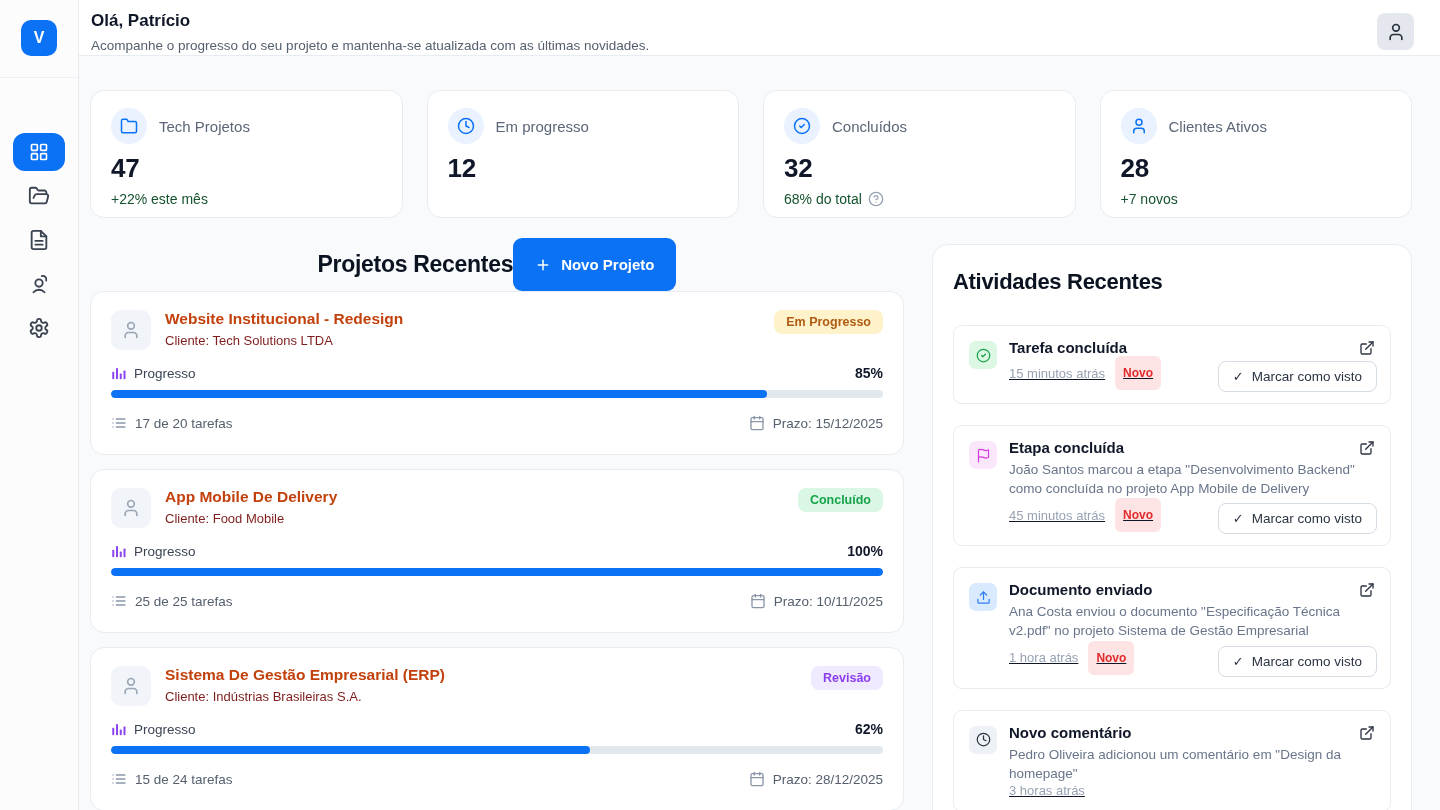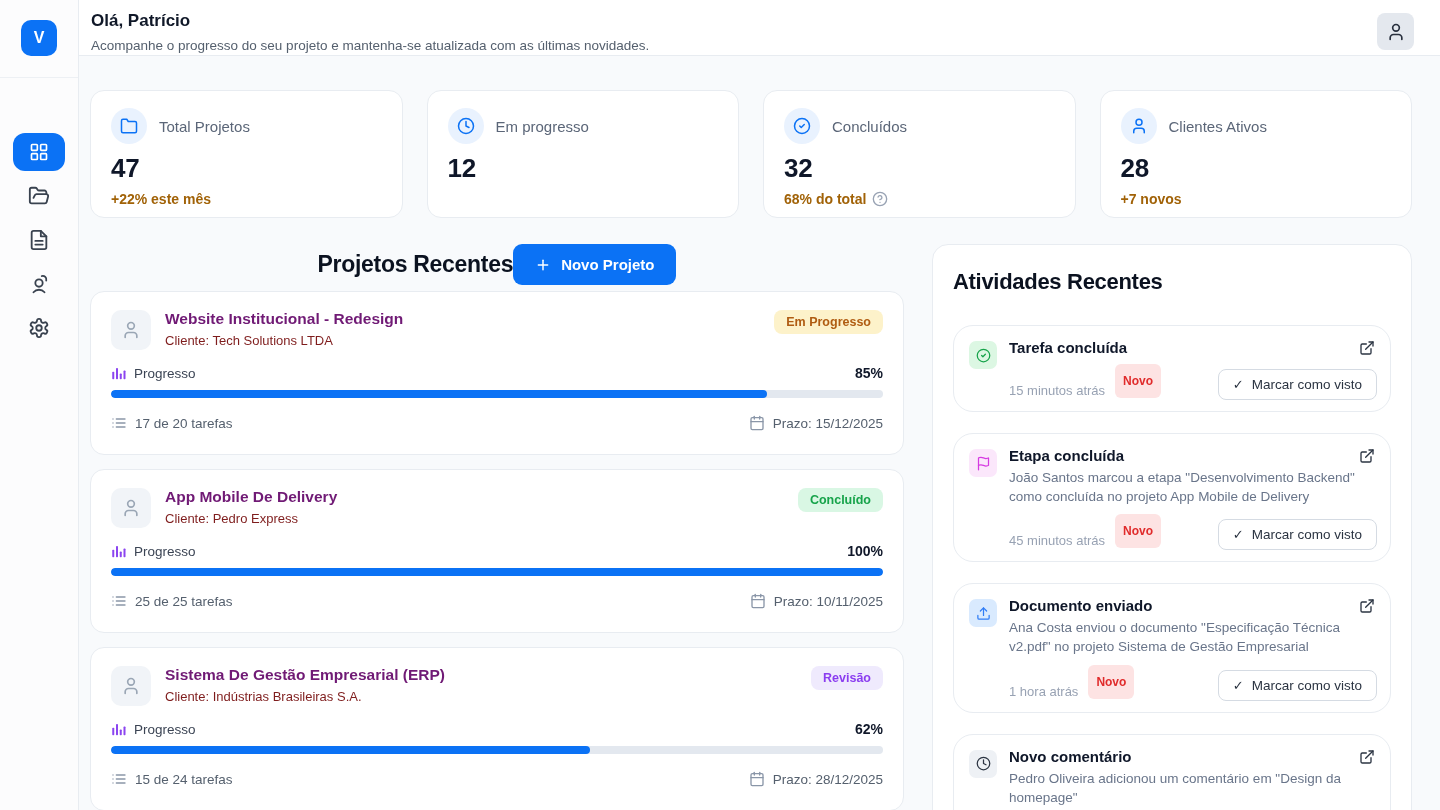--- a/index.html
+++ b/index.html
@@ -58,50 +58,50 @@
     border-radius:14px; padding:17px 20px;
   }
   .stat-head { display:flex; align-items:center; gap:12px; }
   .stat-icon-wrap {
     width:36px; height:36px; border-radius:50%; background:#e9f2fe;
     display:flex; align-items:center; justify-content:center;
   }
   .stat-icon-wrap svg { stroke:#0b72f5; }
   .stat-label { font-size:15px; font-weight:500; color:#5b6678; }
   .stat-value { font-size:26px; font-weight:700; color:#0f1729; margin-top:9px; letter-spacing:-0.3px; }
-  .stat-sub { font-size:14px; color:#a16207; margin-top:7px; display:flex; align-items:flex-end; gap:6px;font-weight:bold; }
+  .stat-sub { font-size:14px; color:#14532d; margin-top:7px; display:flex; align-items:flex-end; gap:6px; }
   .stat-sub svg { stroke:#98a2b3; }
 
   
   .columns { display:flex; gap:28px; align-items:flex-start; }
   .col-left { width:814px; flex:none; }
   .col-right { flex:1; }
 
   .section-head { display:flex; align-items:center; justify-content:center; margin-bottom:6px; height:41px; }
   .section-title { font-size:23px; font-weight:800; color:#0b1220; letter-spacing:-0.3px; }
   .primary-btn {
-    height:41px; padding:0 22px; border:none; border-radius:9px; cursor:pointer;
+    height:53px; padding:0 22px; border:none; border-radius:9px; cursor:pointer;
     background:#0b72f5; color:#fff; font-size:15px; font-weight:600;
     font-family:"Liberation Sans", sans-serif;
     display:flex; align-items:center; gap:10px;
   }
 
   
   .project-card {
     background:#fff; border:1px solid #e8ecf1; border-radius:14px;
     padding:18px 20px; margin-bottom:14px; height:164px; cursor:pointer;
   }
   .proj-top { display:flex; align-items:flex-start; }
   .avatar {
     width:40px; height:40px; border-radius:10px; background:#f1f4f8; flex:none;
     display:flex; align-items:center; justify-content:center;
   }
   .avatar svg { stroke:#9aa6b5; }
   .proj-meta { margin-left:14px; }
-  .proj-name { font-size:15.5px; font-weight:700; color:#701a75; }
+  .proj-name { font-size:15.5px; font-weight:700; color:#c2410c; }
   .proj-client { font-size:13px; color:#7f1d1d; margin-top:5px; }
   .badge {
     margin-left:auto; padding:5px 12px; border-radius:8px;
     font-size:12.5px; font-weight:600; white-space:nowrap;
   }
   .st-in-progress { background:#fdf2ca; color:#b05c12; }
   .st-done { background:#d9f7e4; color:#16a34a; }
   .st-review { background:#efeafd; color:#8b3df0; }
 
   .progress-head { display:flex; align-items:center; justify-content:space-between; margin-top:15px; }
@@ -114,32 +114,32 @@
   .foot-item { display:flex; align-items:center; gap:8px; }
   .foot-item svg { stroke:#8a96a8; }
 
   
   .activities-panel {
     background:#fff; border:1px solid #e8ecf1; border-radius:16px;
     padding:24px 20px; height:700px;
   }
   .panel-title { font-size:22px; font-weight:800; color:#0b1220; letter-spacing:-0.3px; margin-bottom:30px; }
   .activity-item {
-    border:1px solid #e8ecf1; border-radius:20px; padding:13px 15px;
+    border:1px solid #e8ecf1; border-radius:9px; padding:13px 15px;
     margin-bottom:21px; position:relative; display:flex; gap:12px;
   }
   .act-icon { width:28px; height:28px; border-radius:7px; flex:none; display:flex; align-items:center; justify-content:center; margin-top:2px; }
   .ic-green  { background:#dcf7e3; } .ic-green  svg { stroke:#16a34a; }
   .ic-pink   { background:#fbe7fb; } .ic-pink   svg { stroke:#d63ae2; }
   .ic-blue   { background:#d9eafe; } .ic-blue   svg { stroke:#2f7df6; }
   .ic-slate  { background:#eef1f5; } .ic-slate  svg { stroke:#2b3442; }
   .act-body { flex:1; min-width:0; }
   .act-title { font-size:15px; font-weight:700; color:#0f1729; }
   .act-desc { font-size:13.5px; color:#69758a; line-height:1.42; margin-top:4px; padding-right:18px; }
-  .act-meta { display:flex; align-items:flex-end; gap:10px; margin-top:8px; }
+  .act-meta { display:flex; align-items:center; gap:10px; margin-top:0;text-decoration:underline; }
   .act-time { font-size:13px; color:#98a2b3; }
   .new-badge { background:#fde3e3; color:#e02b2b; font-size:12px; font-weight:700; border-radius:6px; padding:10px 8px; }
   .ext-link { position:absolute; top:12px; right:13px; background:none; border:none; cursor:pointer; padding:2px; }
   .ext-link svg { stroke:#2b3442; }
   .mark-seen {
     position:absolute; right:13px; bottom:11px; cursor:pointer;
     background:#fff; border:1px solid #d5dbe3; border-radius:8px;
     padding:7px 14px; font-size:13.5px; color:#2b3442;
     font-family:"Liberation Sans", sans-serif;
     display:flex; align-items:center; gap:8px;
@@ -218,21 +218,21 @@
 <main class="main">
 
   <section class="stats-row">
     <div class="stat-card">
       <div class="stat-head">
         <span class="stat-icon-wrap">
           <svg width="18" height="18" viewBox="0 0 24 24" fill="none" stroke-width="2" stroke-linecap="round" stroke-linejoin="round">
             <path d="M22 19a2 2 0 0 1-2 2H4a2 2 0 0 1-2-2V5a2 2 0 0 1 2-2h5l2 3h9a2 2 0 0 1 2 2z"></path>
           </svg>
         </span>
-        <span class="stat-label">Total Projetos</span>
+        <span class="stat-label">Tech Projetos</span>
       </div>
       <div class="stat-value">47</div>
       <div class="stat-sub">
         <span>+22% este mês</span>
       </div>
     </div>
 
     <div class="stat-card">
       <div class="stat-head">
         <span class="stat-icon-wrap">
@@ -368,21 +368,21 @@
           <div class="avatar">
             <span>
               <svg width="20" height="20" viewBox="0 0 24 24" fill="none" stroke-width="2" stroke-linecap="round" stroke-linejoin="round">
                 <path d="M19 21v-2a4 4 0 0 0-4-4H9a4 4 0 0 0-4 4v2"></path>
                   <circle cx="12" cy="7" r="4"></circle>
               </svg>
             </span>
           </div>
           <div class="proj-meta">
             <div class="proj-name">App Mobile De Delivery</div>
-            <div class="proj-client">Cliente: Pedro Express</div>
+            <div class="proj-client">Cliente: Food Mobile</div>
           </div>
           <span class="badge st-done">Concluído</span>
         </div>
         <div class="progress-head">
           <span class="progress-label">
             <span>
               <svg width="15" height="15" viewBox="0 0 24 24" fill="#8b45f0">
                 <rect x="2" y="9" width="3.2" height="12" rx="1.2"></rect>
                   <rect x="8" y="3" width="3.2" height="18" rx="1.2"></rect>
                 <rect x="14" y="12" width="3.2" height="9" rx="1.2"></rect>

